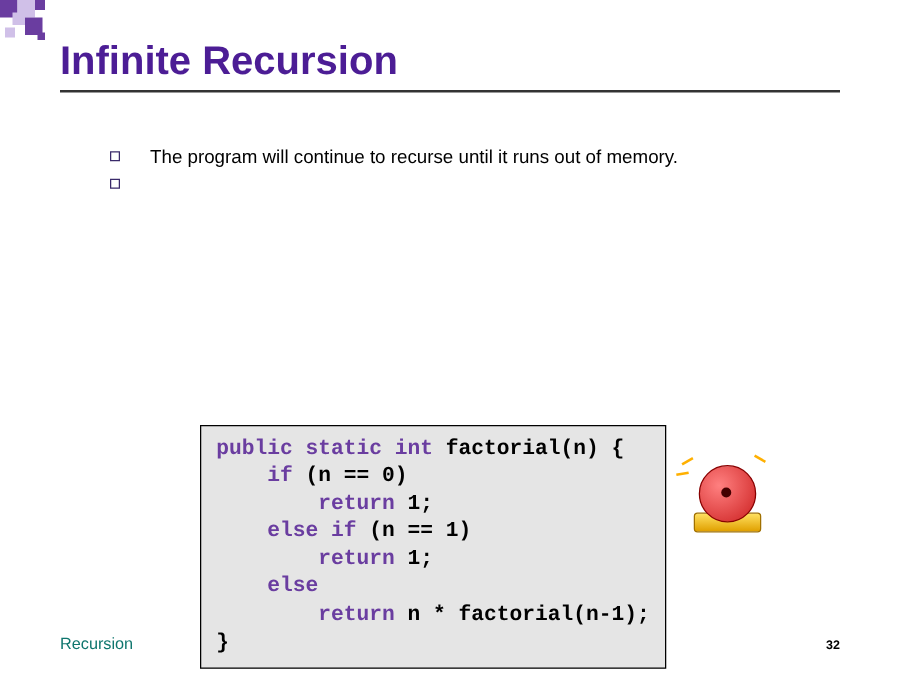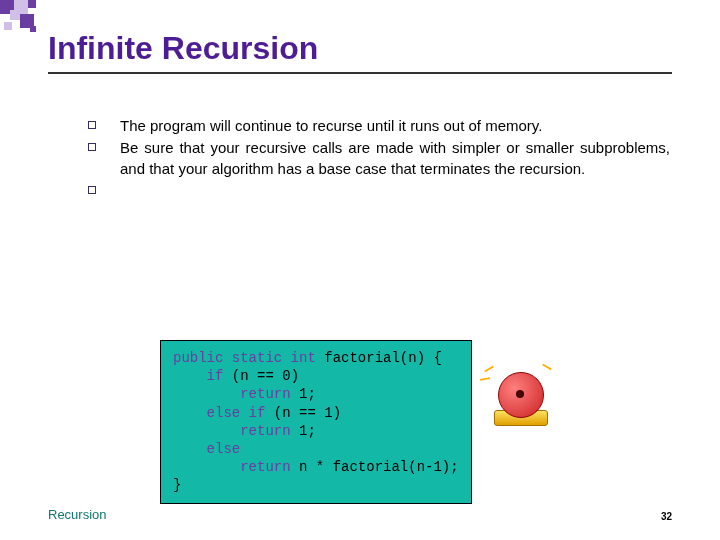--- a/index.html
+++ b/index.html
@@ -83,25 +83,25 @@
     top: 340px;
     left: 160px;
     display: flex;
     align-items: flex-start;
     gap: 14px;
   }
   .code-box {
     border: 1.5px solid #000;
     padding: 8px 12px;
     font-family: "Courier New", monospace;
-    font-size: 14px;
-    font-weight: normal;
+    font-size: 17px;
+    font-weight: bold;
     line-height: 1.3;
     white-space: pre;
-    background: #14b8a6;
+    background: #e5e5e5;
   }
   .kw { color: #6a3da0; }
   .alarm {
     width: 70px;
     height: 80px;
     position: relative;
     margin-top: 20px;
   }
   .bell-body {
     width: 46px; height: 46px;
@@ -164,24 +164,20 @@
 <div class="hr"></div>
 
 <div class="content">
   <div class="sublist">
     <div class="sub-row">
       <div class="bullet-sub"></div>
       <div class="sub-text">The program will continue to recurse until it runs out of memory.</div>
     </div>
     <div class="sub-row">
       <div class="bullet-sub"></div>
-      <div class="sub-text">Be sure that your recursive calls are made with simpler or smaller subproblems, and that your algorithm has a base case that terminates the recursion.</div>
-    </div>
-    <div class="sub-row">
-      <div class="bullet-sub"></div>
     </div>
   </div>
 </div>
 
 <div class="code-area">
   <div class="code-box"><span class="kw">public static int</span><span> factorial(n) {</span>
     <span class="kw">if</span><span> (n == 0)</span>
         <span class="kw">return</span><span> 1;</span>
     <span class="kw">else if</span><span> (n == 1)</span>
         <span class="kw">return</span><span> 1;</span>

